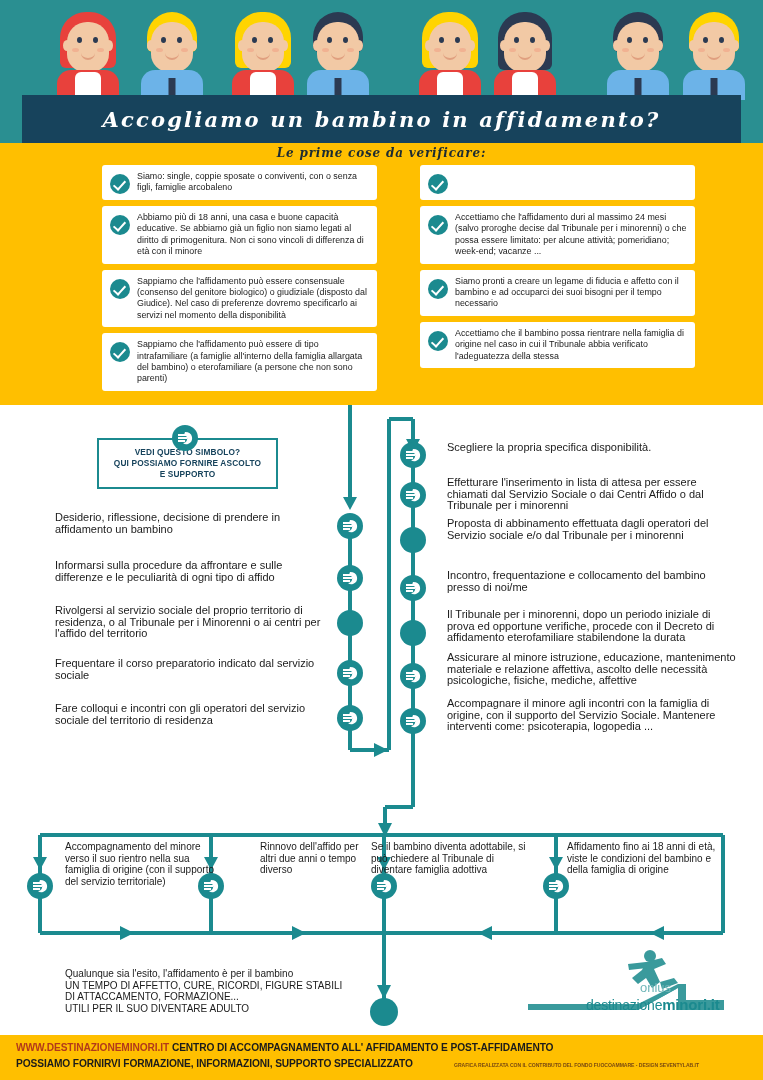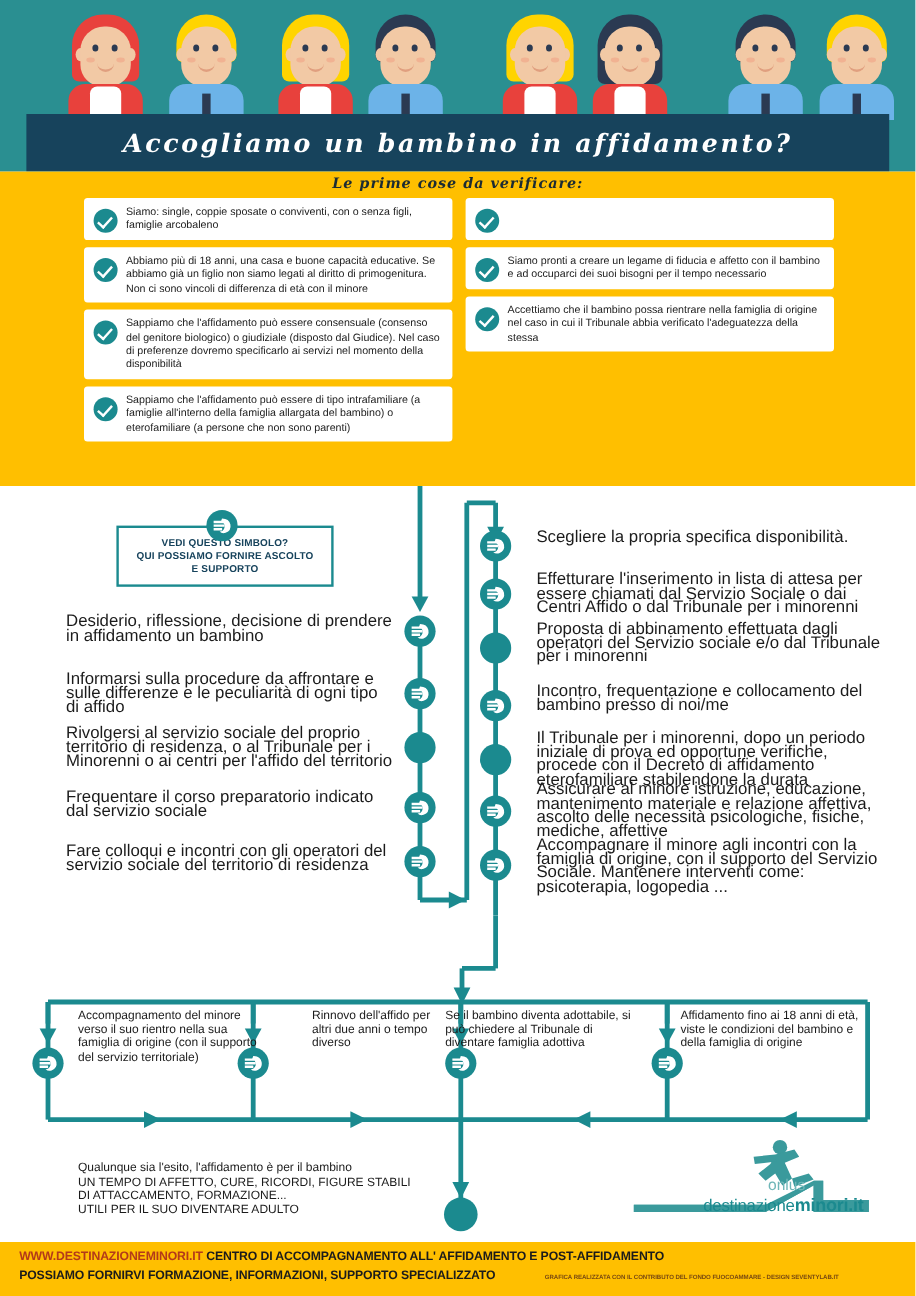--- a/index.html
+++ b/index.html
@@ -26,32 +26,32 @@
   .tie{position:absolute;left:50%;transform:translateX(-50%);bottom:0;width:7px;height:22px;background:#2b3a52;}
   .banner{position:absolute;left:22px;top:95px;width:719px;height:48px;background:#17435c;display:flex;align-items:center;justify-content:center;}
   .banner-title{color:#fff;font-family:"DejaVu Serif", serif;font-style:italic;font-size:21px;letter-spacing:2.2px;font-weight:700;}
 
   
   .yellow{position:absolute;left:0;top:143px;width:763px;height:262px;background:#ffbf00;}
   .yellow-title{position:absolute;left:0;top:3px;width:763px;text-align:center;
     font-family:"DejaVu Serif", serif;font-style:italic;font-weight:700;font-size:12px;color:#1b2b33;letter-spacing:.8px;}
   .cols{position:absolute;left:70px;top:22px;width:625px;display:flex;gap:11px;}
   .col{width:307px;display:flex;flex-direction:column;gap:6px;}
-  .card{background:#fff;border-radius:3px;display:flex;padding:6px 8px 6px 6px;box-sizing:border-box;}
+  .card{background:#fff;border-radius:3px;display:flex;padding:6px 8px 6px 6px;box-sizing:border-box;margin-left:32px;}
   .chk{flex:0 0 auto;width:20px;height:20px;border-radius:50%;background:#1b8a8f;margin:3px 7px 0 2px;position:relative;}
   .chk::after{content:"";position:absolute;left:6px;top:4px;width:5px;height:10px;border:solid #fff;border-width:0 2.5px 2.5px 0;transform:rotate(42deg);}
   .card-txt{font-size:8.9px;line-height:11.4px;color:#1b1b1b;}
 
   
   .flow{position:absolute;left:0;top:405px;width:763px;height:492px;background:#fff;}
   svg.lines{position:absolute;left:0;top:0;width:763px;height:630px;}
   .node{position:absolute;width:26px;height:26px;border-radius:50%;background:#1b8a8f;}
   .node.plain{background:#1b8a8f;}
   .node svg{position:absolute;left:3px;top:3px;}
-  .flowtxt{position:absolute;font-size:14px;line-height:11.6px;color:#1b1b1b;}
+  .flowtxt{position:absolute;font-size:11px;line-height:11.6px;color:#1b1b1b;}
   .symbox{position:absolute;left:97px;top:33px;width:177px;height:47px;border:2.5px solid #1b8a8f;background:#fff;
     display:flex;align-items:center;justify-content:center;text-align:center;}
   .symbox span{font-size:8.3px;line-height:11px;font-weight:700;color:#17435c;letter-spacing:.15px;}
   .sec2-title{position:absolute;left:14px;top:806px;font-family:"DejaVu Serif", serif;font-style:italic;font-weight:700;font-size:14px;color:#1b2b33;letter-spacing:1px;}
   .boxtxt{position:absolute;font-size:10px;line-height:11.6px;color:#1b1b1b;}
 
   
   .logo{position:absolute;left:528px;top:948px;width:228px;height:78px;}
   .logo svg{position:absolute;left:0;top:0;}
   .logo-word{position:absolute;left:58px;top:48px;font-size:14px;color:#1b8a8f;letter-spacing:-.2px;}
@@ -199,20 +199,24 @@
             <span class="card-txt">Sappiamo che l'affidamento può essere consensuale (consenso del genitore biologico) o giudiziale (disposto dal Giudice). Nel caso di preferenze dovremo specificarlo ai servizi nel momento della disponibilità</span>
           </div>
           <div class="card">
             <span class="chk"></span>
             <span class="card-txt">Sappiamo che l'affidamento può essere di tipo intrafamiliare (a famiglie all'interno della famiglia allargata del bambino) o eterofamiliare (a persone che non sono parenti)</span>
           </div>
         </div>
       <div class="col" id="col-right">
           <div class="card">
             <span class="chk"></span>
+          </div>
+          <div class="card">
+            <span class="chk"></span>
+            <span class="card-txt">Accettiamo che l'affidamento duri al massimo 24 mesi (salvo proroghe decise dal Tribunale per i minorenni) o che possa essere limitato: per alcune attività; pomeridiano; week-end; vacanze ...</span>
           </div>
           <div class="card">
             <span class="chk"></span>
             <span class="card-txt">Siamo pronti a creare un legame di fiducia e affetto con il bambino e ad occuparci dei suoi bisogni per il tempo necessario</span>
           </div>
           <div class="card">
             <span class="chk"></span>
             <span class="card-txt">Accettiamo che il bambino possa rientrare nella famiglia di origine nel caso in cui il Tribunale abbia verificato l'adeguatezza della stessa</span>
           </div>
         </div>

